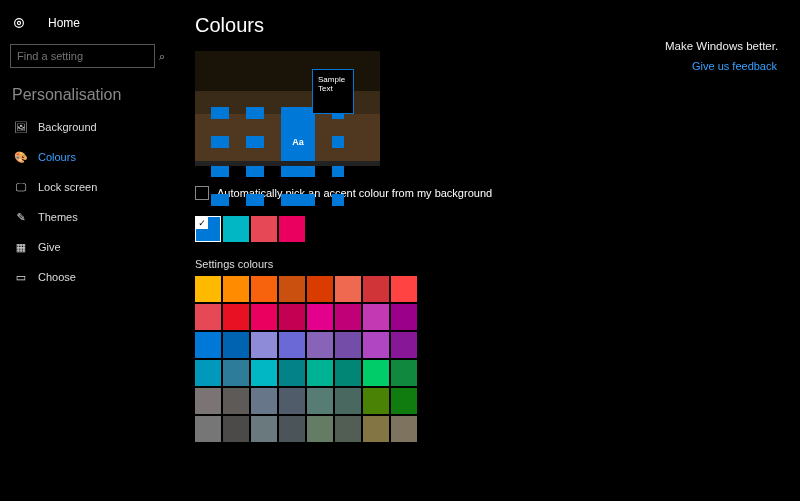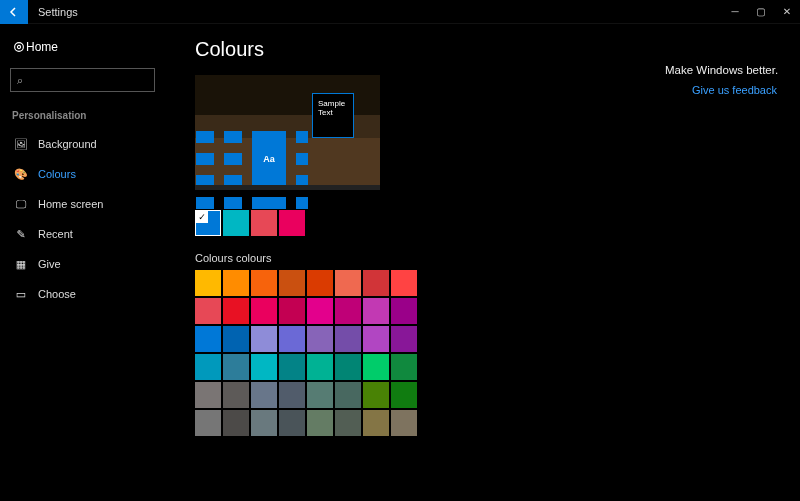--- a/index.html
+++ b/index.html
@@ -8,35 +8,35 @@
 
   .titlebar { display: flex; align-items: center; height: 24px; background: #000; border-bottom: 1px solid #111; }
   .titlebar .back { width: 28px; height: 24px; background: #0078d7; display: flex; align-items: center; justify-content: center; }
   .titlebar .title { margin-left: 10px; font-size: 11px; color: #ddd; }
   .titlebar .spacer { flex: 1; }
   .titlebar .ctrl { width: 26px; height: 24px; display: flex; align-items: center; justify-content: center; font-size: 10px; color: #ccc; }
 
   .body { flex: 1; display: flex; overflow: hidden; }
 
   .sidebar { width: 165px; padding: 12px 10px 10px 10px; display: flex; flex-direction: column; gap: 4px; }
-  .home-row { display: flex; align-items: center; gap: 0; padding: 4px 2px 10px 2px; }
+  .home-row { display: flex; align-items: center; gap: 22px; padding: 4px 2px 10px 2px; }
   .gear { width: 14px; height: 14px; }
   .home-row span { font-size: 12px; }
   .search { display: flex; align-items: center; border: 1px solid #555; height: 24px; padding: 0 6px; margin-bottom: 10px; }
   .search input { flex: 1; background: transparent; border: none; outline: none; color: #aaa; font-size: 11px; }
   .search .sicon { font-size: 11px; color: #aaa; }
-  .section-label { font-size: 10px; color: #888; margin: 4px 2px 6px 2px; font-weight: bold; }
+  .section-label { font-size: 16px; color: #888; margin: 4px 2px 6px 2px; }
   .nav-item { display: flex; align-items: center; gap: 10px; padding: 6px 4px; font-size: 11px; color: #ddd; cursor: pointer; }
   .nav-item.active { color: #3aa0ff; }
   .nav-item .nicon { width: 14px; height: 14px; display: inline-flex; align-items: center; justify-content: center; font-size: 11px; }
 
   .main { flex: 1; padding: 14px 20px 10px 30px; overflow: auto; position: relative; }
   .main h1 { font-size: 20px; font-weight: 300; margin-bottom: 14px; }
   .preview { width: 185px; height: 115px; background: linear-gradient(#1a1308 0 35%, #3a2a18 35% 55%, #503820 55% 100%); position: relative; margin-bottom: 20px; }
-  .preview .tiles { position: absolute; bottom: 4px; left: 1px; width: 90px; height: 55px; display: grid; grid-template-columns: 18px 18px 34px 12px; grid-template-rows: repeat(4, 12px); gap: 10px; }
+  .preview .tiles { position: absolute; bottom: 4px; left: 16px; width: 90px; height: 55px; display: grid; grid-template-columns: 18px 18px 34px 12px; grid-template-rows: repeat(4, 12px); gap: 17px; }
   .preview .tile { background: #0078d7; }
   .preview .tile.big { grid-column: 3; grid-row: 1 / span 3; display: flex; align-items: center; justify-content: center; font-size: 9px; font-weight: 600; }
   .preview .taskbar { position: absolute; bottom: 0; left: 0; right: 0; height: 5px; background: #222; }
   .preview .popup { position: absolute; top: 18px; right: 26px; width: 42px; height: 45px; border: 1px solid #0078d7; background: #000; padding: 5px; font-size: 8px; }
   .h2 { font-size: 13px; margin: 10px 0 10px 0; font-weight: 400; }
   .check-row { display: flex; align-items: center; gap: 8px; font-size: 11px; margin-bottom: 16px; }
   .checkbox { width: 14px; height: 14px; border: 1px solid #888; }
   .label-small { font-size: 11px; color: #ddd; margin: 4px 0 6px 0; }
   .swatch-row { display: flex; gap: 2px; margin-bottom: 16px; }
   .swatch { width: 26px; height: 26px; }
@@ -49,62 +49,51 @@
   .aside .link { color: #3aa0ff; cursor: pointer; font-size: 11px; margin-left: 27px; }
 
   
   .main::-webkit-scrollbar { width: 4px; }
   .main::-webkit-scrollbar-thumb { background: #333; }
 </style>
 </head>
 <body>
 
 <div class="window">
-  <div class="titlebar">
-    <div class="back">
-      <svg width="12" height="12" viewBox="0 0 12 12">
-          <path d="M7 2 L3 6 L7 10" stroke="#fff" stroke-width="1.5" fill="none"></path>
-        </svg>
-    </div>
-    <div class="title">Settings</div>
-    <div class="spacer"></div>
-    <div class="ctrl">─</div>
-    <div class="ctrl">▢</div>
-    <div class="ctrl">✕</div>
-  </div>
 
   <div class="body">
     <div class="sidebar">
       <div class="home-row">
         <svg class="gear" viewBox="0 0 16 16">
             <circle cx="8" cy="8" r="5" fill="none" stroke="#fff" stroke-width="1.3"></circle>
             <circle cx="8" cy="8" r="1.8" fill="none" stroke="#fff" stroke-width="1.3"></circle>
           </svg>
         <span>Home</span>
       </div>
       <div class="search">
+        <input placeholder="Find a setting" style="">
         <span class="sicon">⌕</span>
       </div>
       <div class="section-label">Personalisation</div>
 
       <div class="nav-item">
         <span class="nicon">🖼</span>
         <span>Background</span>
       </div>
       <div class="nav-item active">
         <span class="nicon">🎨</span>
         <span>Colours</span>
       </div>
       <div class="nav-item">
         <span class="nicon">🖵</span>
-        <span>Home screen</span>
+        <span>Lock screen</span>
       </div>
       <div class="nav-item">
         <span class="nicon">✎</span>
-        <span>Recent</span>
+        <span>Themes</span>
       </div>
       <div class="nav-item">
         <span class="nicon">▦</span>
         <span>Give</span>
       </div>
       <div class="nav-item">
         <span class="nicon">▭</span>
         <span>Choose</span>
       </div>
     </div>
@@ -126,29 +115,33 @@
             <div class="tile"></div>
           <div class="tile"></div>
             <div class="tile"></div>
             <div class="tile" style="grid-column:3"></div>
             <div class="tile"></div>
         </div>
         <div class="taskbar"></div>
         <div class="popup">Sample Text</div>
       </div>
 
+      <div class="check-row">
+        <div class="checkbox"></div>
+        <span>Automatically pick an accent colour from my background</span>
+      </div>
 
       <div class="swatch-row" id="recent-row">
           <div class="swatch selected" style="background: rgb(0, 120, 215);"></div>
           <div class="swatch" style="background: rgb(0, 183, 195);"></div>
           <div class="swatch" style="background: rgb(231, 72, 86);"></div>
           <div class="swatch" style="background: rgb(234, 0, 94);"></div>
         </div>
 
-      <div class="label-small">Colours colours</div>
+      <div class="label-small">Settings colours</div>
       <div class="palette" id="palette-grid">
           <div class="swatch" style="background: rgb(255, 185, 0);"></div>
           <div class="swatch" style="background: rgb(255, 140, 0);"></div>
           <div class="swatch" style="background: rgb(247, 99, 12);"></div>
           <div class="swatch" style="background: rgb(202, 80, 16);"></div>
           <div class="swatch" style="background: rgb(218, 59, 1);"></div>
           <div class="swatch" style="background: rgb(239, 105, 80);"></div>
           <div class="swatch" style="background: rgb(209, 52, 56);"></div>
           <div class="swatch" style="background: rgb(255, 67, 67);"></div>
           <div class="swatch" style="background: rgb(231, 72, 86);"></div>

